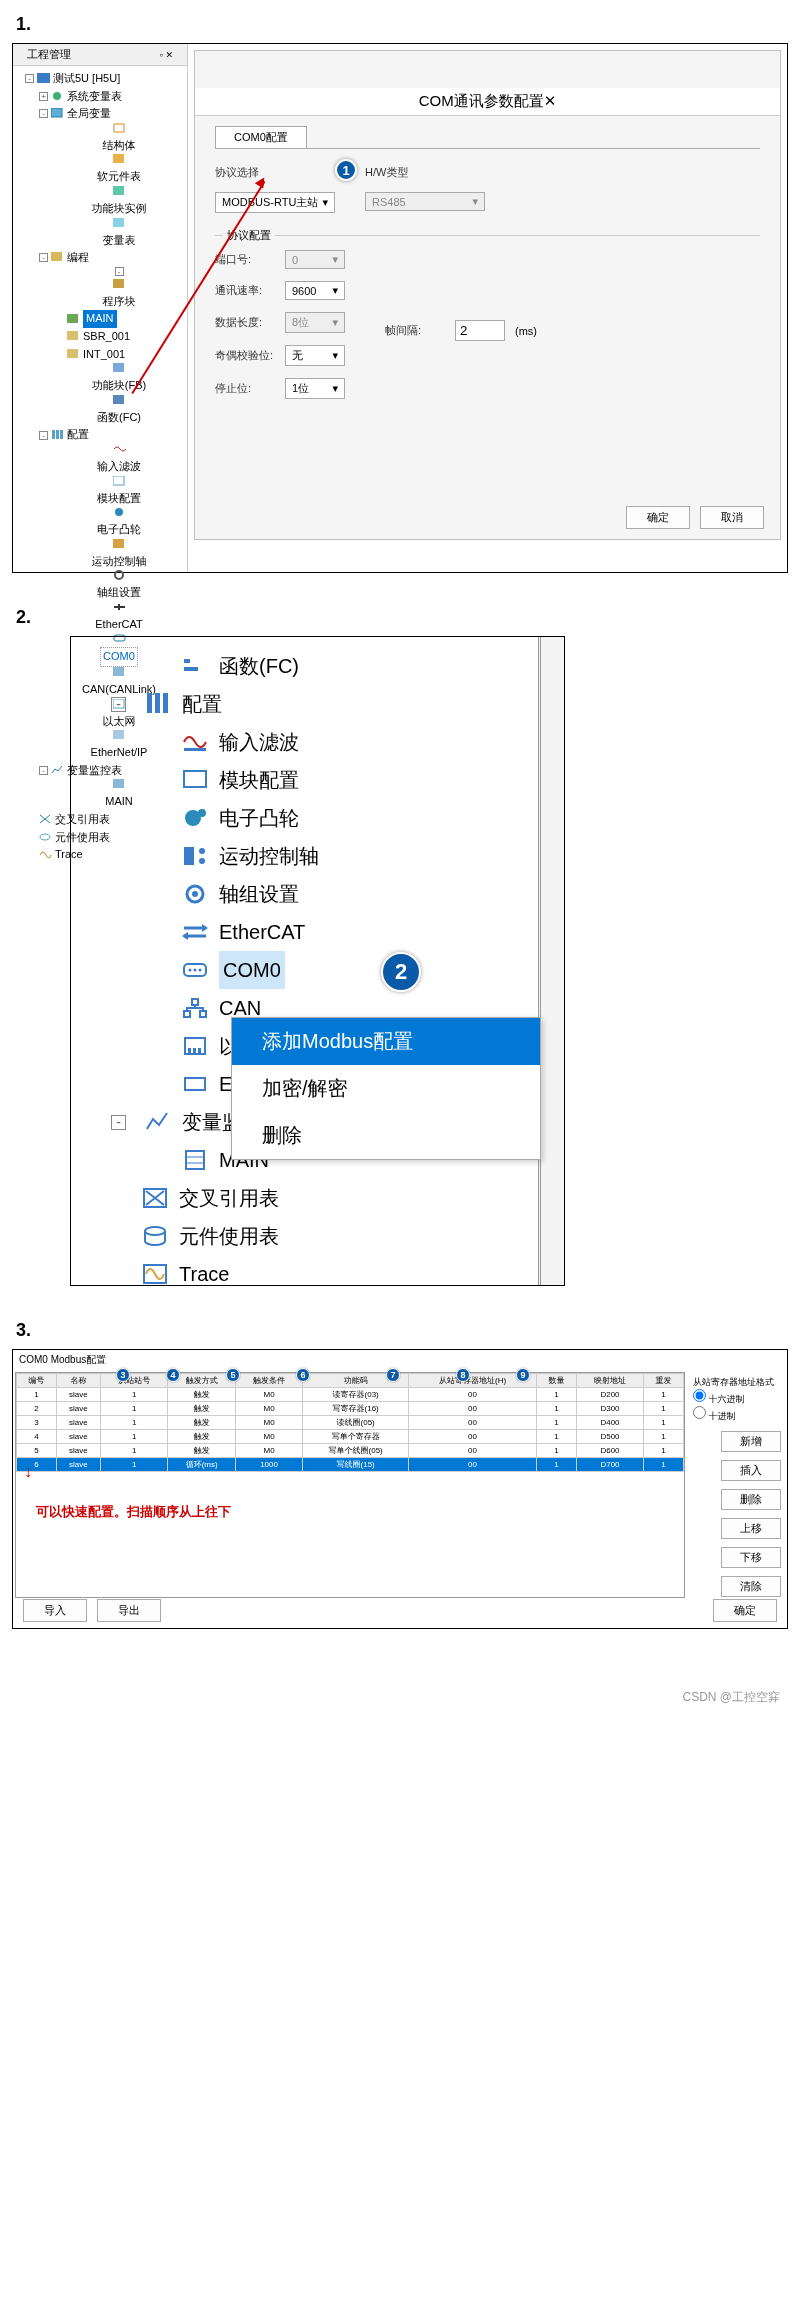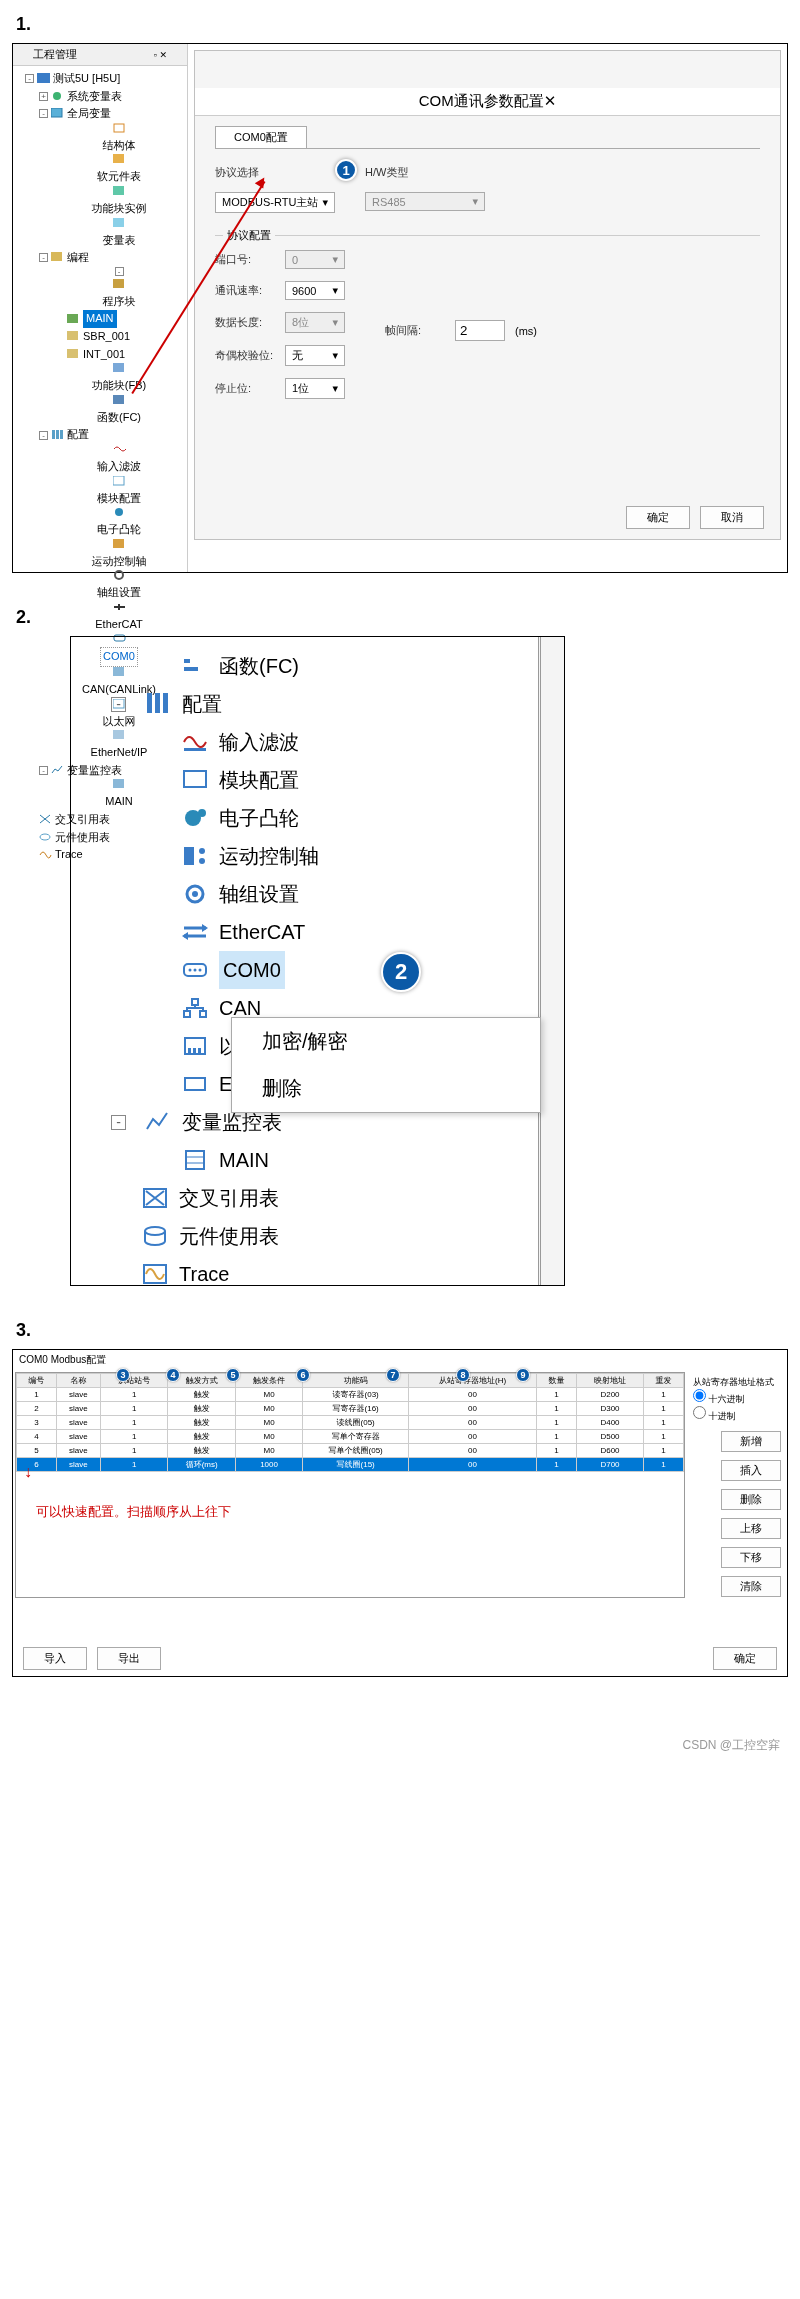--- a/index.html
+++ b/index.html
@@ -2,21 +2,21 @@
 <html><head>
 <meta charset="utf-8">
 <style>
 * { box-sizing: border-box; margin: 0; padding: 0; font-family: "Microsoft YaHei", Arial, sans-serif; }
 body { background: #fff; width: 800px; }
 .section-num { font-size: 18px; font-weight: bold; padding: 14px 0 8px 16px; }
 .section1 { border: 1px solid #000; margin: 0 12px 20px 12px; height: 530px; position: relative; display: flex; }
 
 
 .tree-panel { width: 175px; border-right: 1px solid #ccc; background: #fff; font-size: 11px; }
-.tree-title { background: #f0f0f0; border-bottom: 1px solid #ccc; padding: 3px 20px; display: flex; justify-content: space-between; align-items: center; }
+.tree-title { background: #f0f0f0; border-bottom: 1px solid #ccc; padding: 3px 14px; display: flex; justify-content: space-between; align-items: center; }
 .tree-title span:last-child { font-size: 9px; }
 .tree-body { padding: 4px 2px; line-height: 1.6; }
 .tree-row { display: flex; align-items: center; gap: 3px; white-space: nowrap; }
 .tree-row .exp { width: 9px; height: 9px; border: 1px solid #888; font-size: 8px; line-height: 7px; text-align: center; color: #555; }
 .tree-row .ico { width: 13px; height: 11px; display: inline-block; }
 .ind1 { padding-left: 10px; } .ind2 { padding-left: 24px; } .ind3 { padding-left: 38px; flex-direction: column; } .ind4 { padding-left: 52px; }
 .sel-main { background: #0078d4; color: #fff; padding: 0 3px; }
 .com0-text { color: #0066cc; border: 1px dotted #999; padding: 0 2px; }
 
 
@@ -47,33 +47,33 @@
 .s2-row { display: flex; align-items: center; gap: 10px; }
 .s2-ico { width: 28px; height: 24px; display: inline-flex; align-items: center; justify-content: center; }
 .s2-ind1 { padding-left: 60px; } .s2-ind2 { padding-left: 100px; }
 .s2-exp { width: 15px; height: 15px; border: 1px solid #888; font-size: 14px; line-height: 12px; text-align: center; color: #666; margin-right: 8px; }
 .ctx-menu { position: absolute; left: 160px; top: 380px; width: 310px; background: #fff; border: 1px solid #aaa; box-shadow: 2px 2px 6px rgba(0,0,0,.2); font-size: 20px; }
 .ctx-item { padding: 10px 30px; }
 .ctx-item.hl { background: #0078d4; color: #fff; }
 .s2-right-bars { position: absolute; right: 0; top: 0; width: 26px; height: 100%; border-left: 3px double #999; background: #f4f4f4; }
 
 
-.section3 { border: 1px solid #000; margin: 0 12px 20px 12px; height: 328px; position: relative; font-size: 9px; }
+.section3 { border: 1px solid #000; margin: 0 12px 20px 12px; height: 280px; position: relative; font-size: 9px; }
 .s3-title { padding: 3px 6px; font-size: 10px; }
 .s3-main { display: flex; height: 230px; }
 .s3-grid-wrap { flex: 1; border: 1px solid #999; margin: 2px; background: #fff; position: relative; }
 .s3-grid { width: 100%; border-collapse: collapse; font-size: 8px; }
 .s3-grid th, .s3-grid td { border: 1px solid #ccc; padding: 1px 3px; text-align: center; white-space: nowrap; }
 .s3-grid th { background: #eee; font-weight: normal; }
 .s3-grid tr.sel td { background: #0078d4; color: #fff; }
 .s3-side { width: 100px; padding: 6px; display: flex; flex-direction: column; gap: 8px; font-size: 9px; }
 .s3-side .btn { padding: 2px 0; width: 60px; align-self: flex-end; }
 .s3-foot { position: absolute; bottom: 6px; left: 0; right: 0; display: flex; padding: 0 10px; gap: 10px; }
 .s3-foot .spacer { flex: 1; }
-.note-red { color: #cc0000; font-size: 13px; font-weight: normal; position: absolute; left: 20px; top: 130px; }
+.note-red { color: #cc0000; font-size: 13px; font-weight: bold; position: absolute; left: 20px; top: 130px; }
 .sbadge { width: 14px; height: 14px; border-radius: 50%; background: #0b5aa7; border: 1px solid #fff; box-shadow: 0 0 2px rgba(0,0,0,.4); color: #fff; font-weight: bold; font-size: 9px; display: flex; align-items: center; justify-content: center; position: absolute; }
 .footer-cr { text-align: right; color: #999; font-size: 12px; padding: 40px 20px 20px 0; }
 
 svg { display: block; }
 </style>
 </head>
 <body>
 
 <div class="section-num">1.</div>
 <div class="section1">
@@ -594,20 +594,21 @@
             <path d="M4 11q4-10 9 0t9 0" stroke="#d8a040" stroke-width="2" fill="none"></path>
           </svg>
         </span>
         <span>Trace</span>
       </div>
   </div>
 
   <div class="badge" style="width:40px;height:40px;font-size:22px;top:315px;left:310px;">2</div>
 
   <div class="ctx-menu">
+    <div class="ctx-item hl">添加Modbus配置</div>
     <div class="ctx-item">加密/解密</div>
     <div class="ctx-item">删除</div>
   </div>
 </div>
 
 <div class="section-num">3.</div>
 <div class="section3">
   <div class="s3-title">COM0 Modbus配置</div>
   <div class="s3-main">
     <div class="s3-grid-wrap">

